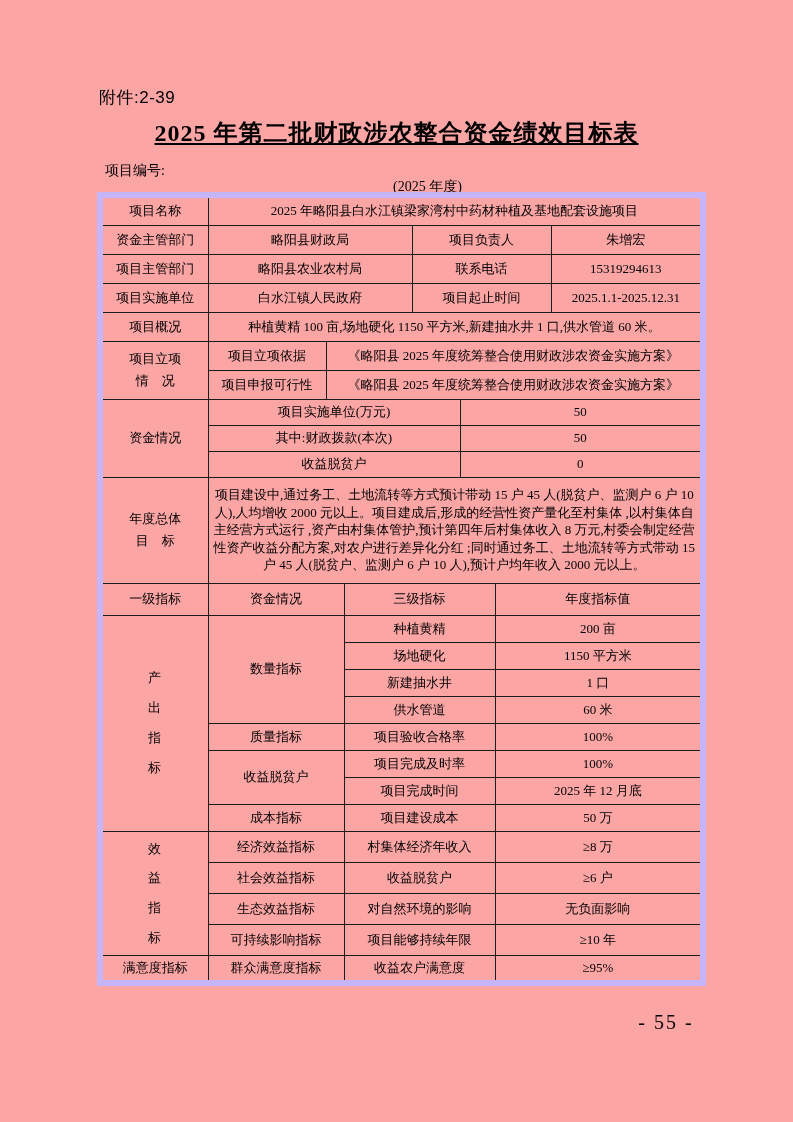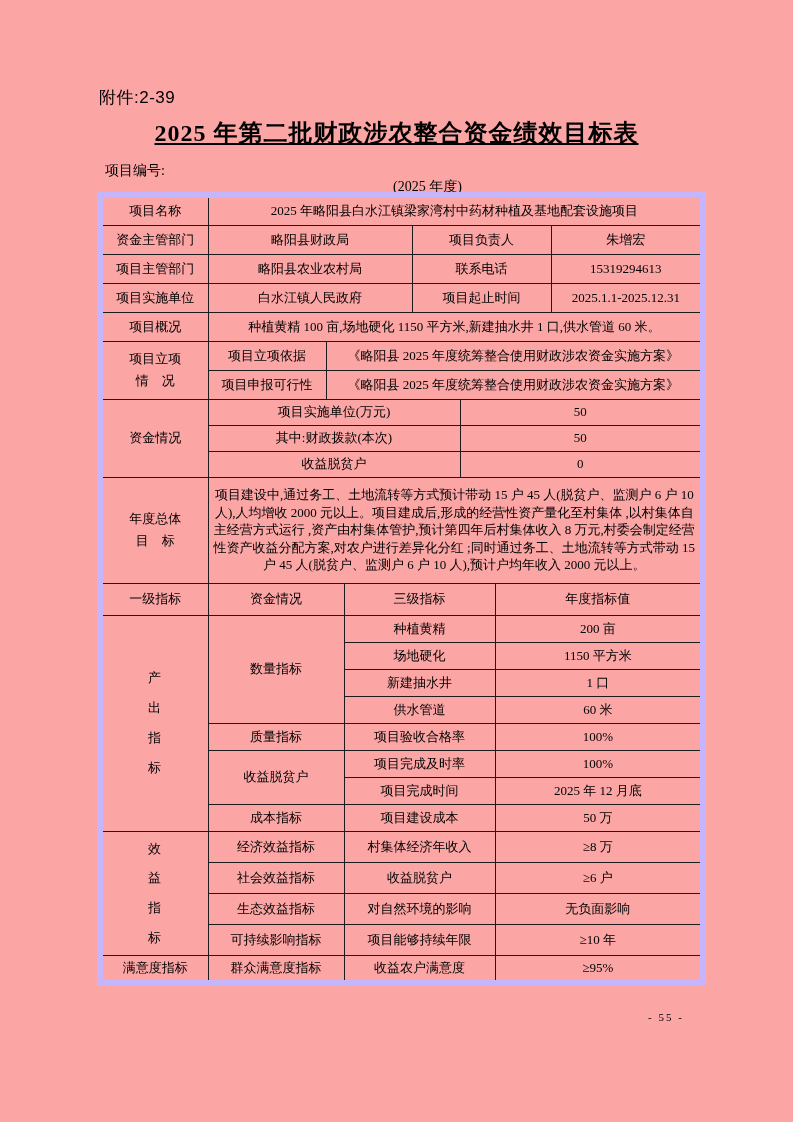--- a/index.html
+++ b/index.html
@@ -77,21 +77,21 @@
     line-height: 2.3;
     text-align: left;
   }
   .two-line div { line-height: 1.7; }
   .footer-page {
     position: absolute;
     left: 596px;
     top: 1011px;
     width: 140px;
     text-align: center;
-    font-size: 11px;
+    font-size: 20px;
     letter-spacing: 2px;
     font-family: Liberation Serif, serif;
   }
 </style>
 </head>
 <body>
 
 <div class="page">
 
   <div class="attachment">附件:2-39</div>

